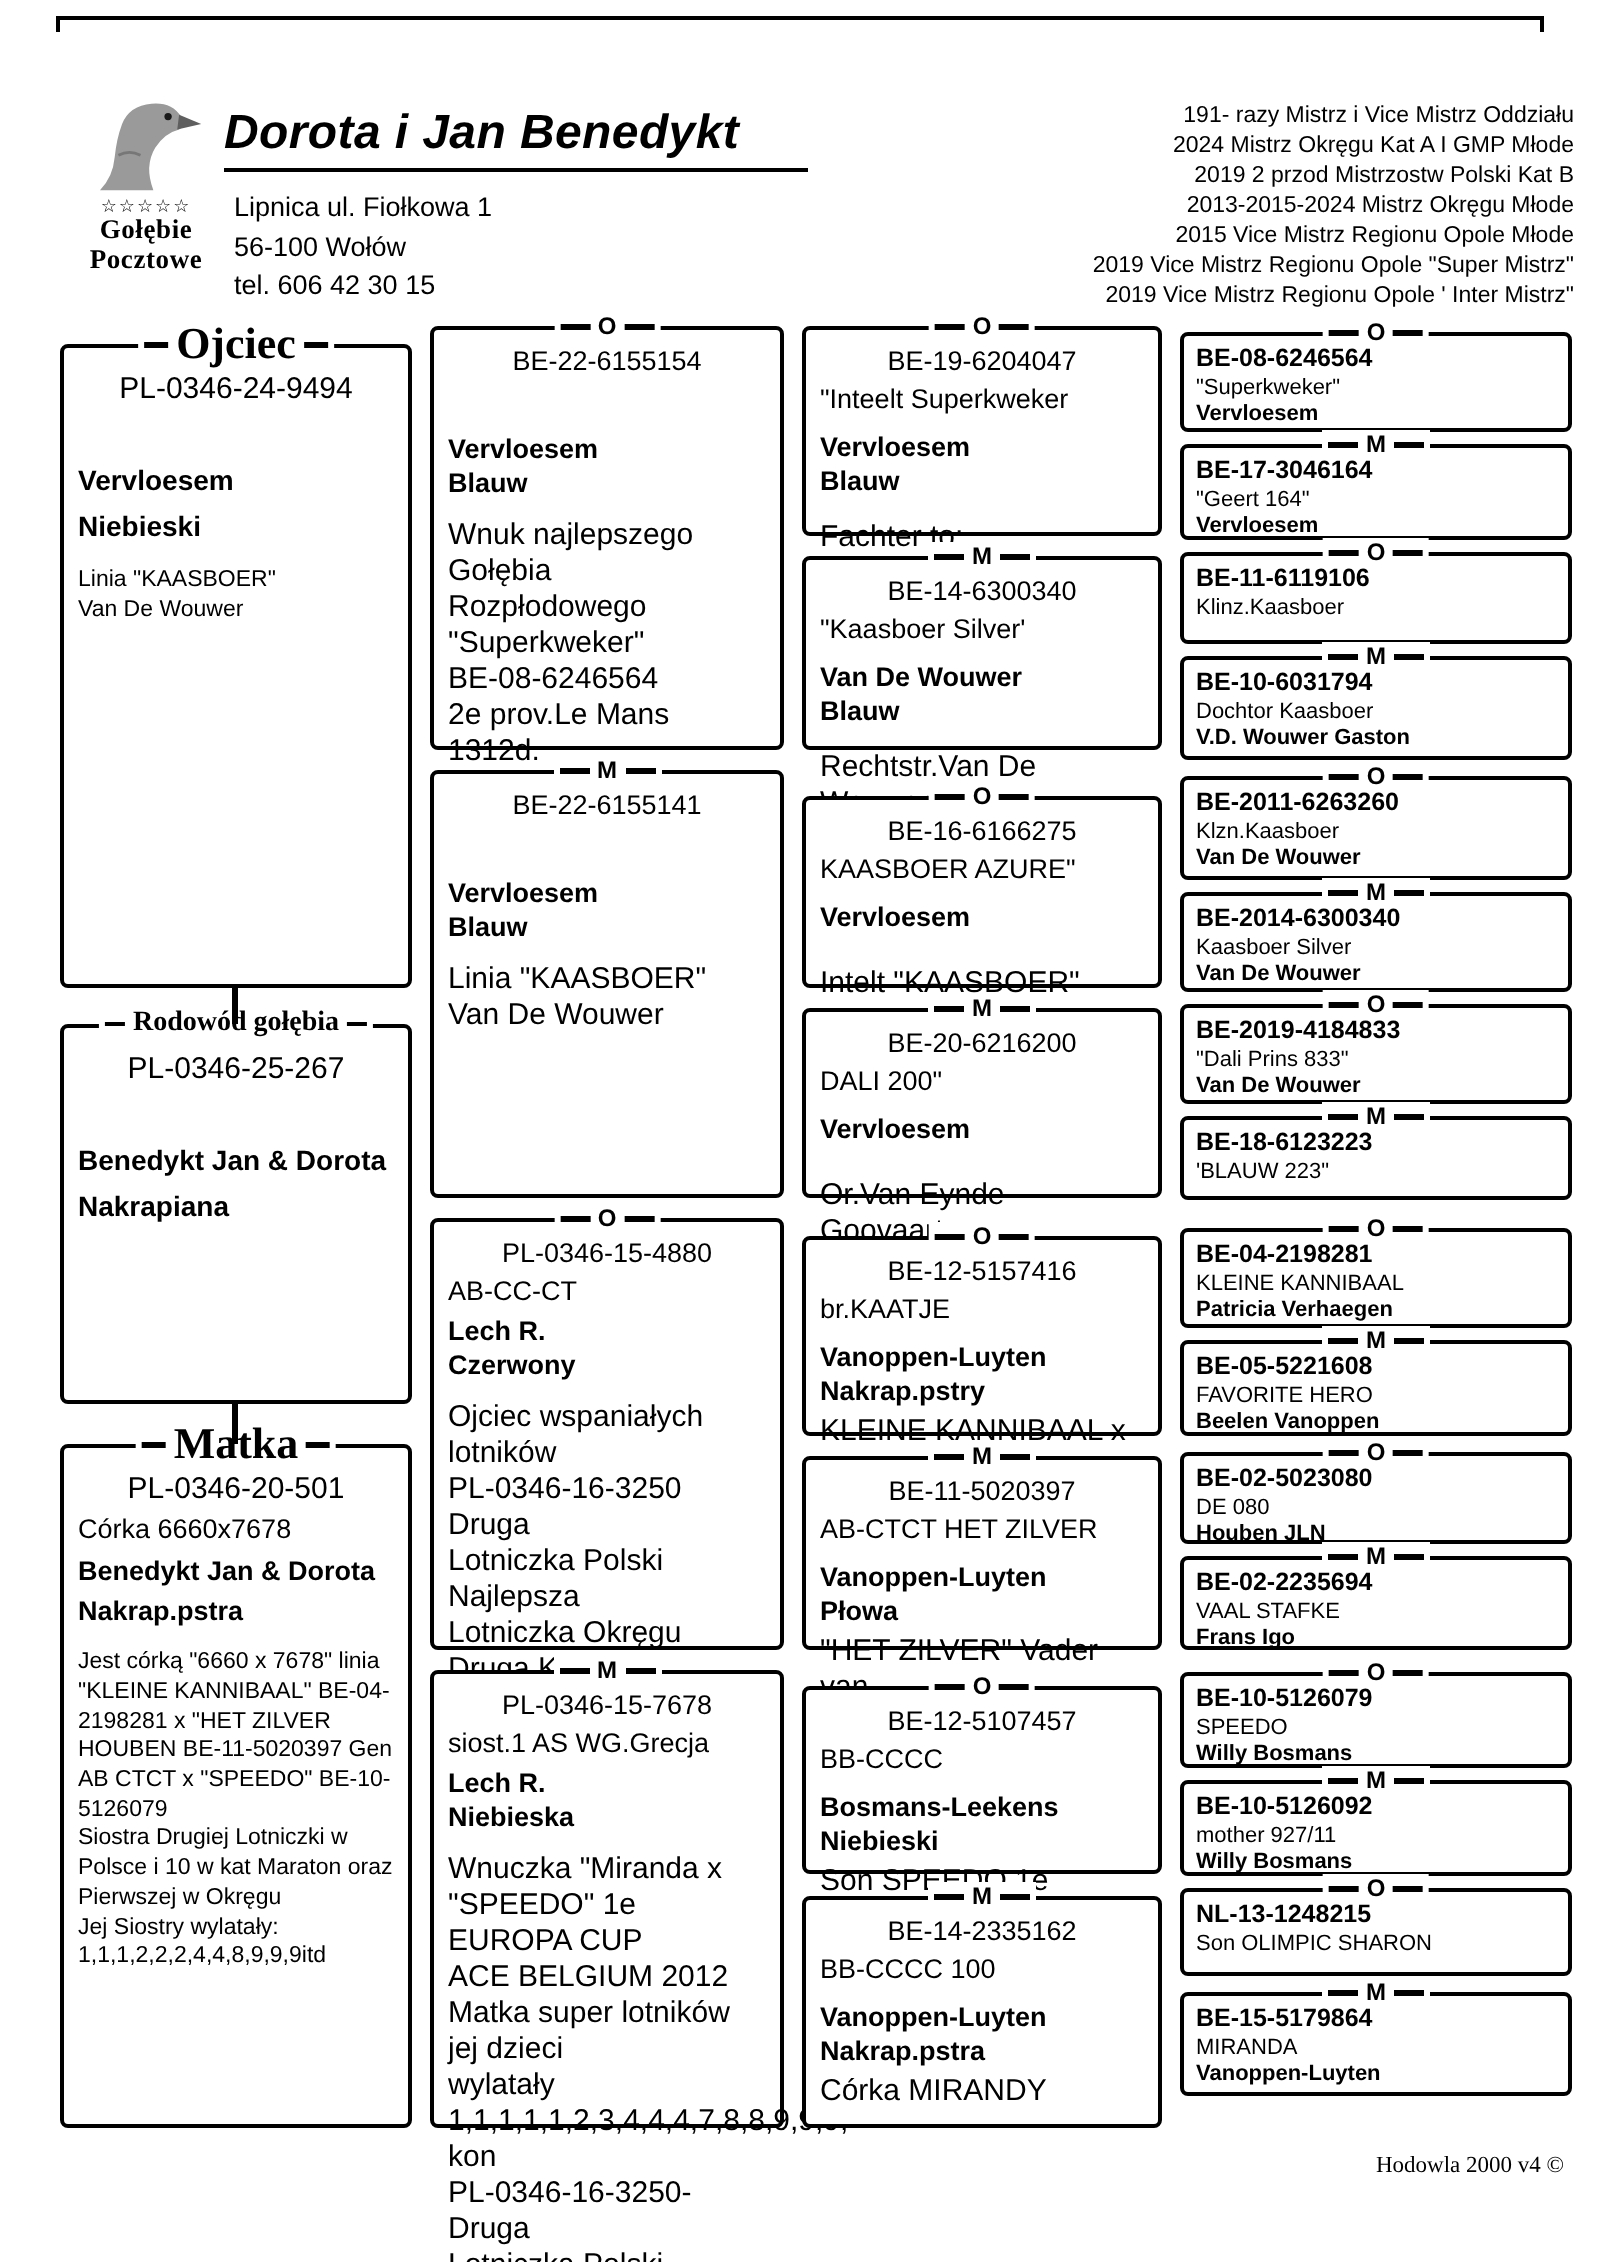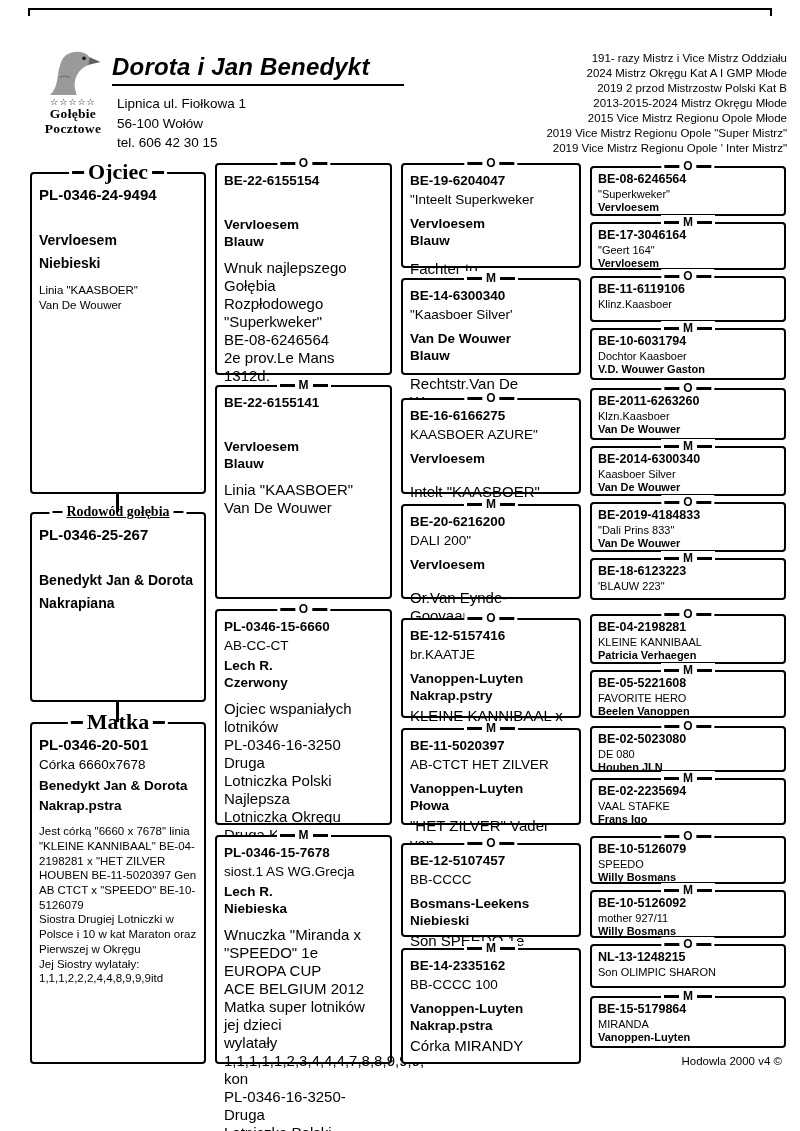--- a/index.html
+++ b/index.html
@@ -15,38 +15,38 @@
   .topline::before { left:0; } .topline::after { right:0; }
 
   
   .logo { position:absolute; left:34px; top:50px; width:78px; text-align:center; }
   .logo .stars { font-size:9px; letter-spacing:1px; line-height:1; margin-top:-2px; }
   .logo .lname { font-family:"Liberation Serif", serif; font-weight:bold; font-size:13.5px; line-height:1.1; letter-spacing:.3px; }
   .btitle { position:absolute; left:112px; top:53px; font-weight:bold; font-size:24px;
             border-bottom:2.5px solid #000; padding:0 34px 3px 0; letter-spacing:.2px;font-style:italic; }
   .addr { position:absolute; left:117px; top:94px; font-size:13.5px; line-height:1.45; }
   .achv { position:absolute; right:13px; top:51px; text-align:right; font-size:11.5px; line-height:1.3; }
-  .foot { position:absolute; right:18px; top:1055px; font-size:11.5px; }
+  .foot { position:absolute; right:18px; top:1077px; font-size:11.5px;font-family:Liberation Serif, serif; }
 
   
   .pbox { position:absolute; border:2px solid #000; border-radius:4px; background:#fff; padding:8px 7px 4px; }
   .c1 { padding-top:12px; }
   .c4 { padding:4px 6px 2px; }
 
   .tab { position:absolute; top:-9px; left:50%; transform:translateX(-50%);
          background:#fff; display:flex; align-items:center; gap:4px; padding:0 3px; white-space:nowrap; }
   .tab::before,.tab::after { content:""; display:block; height:3px; background:#000; }
   .sex { font-weight:bold; font-size:12px; line-height:14px; }
   .sex::before,.sex::after { width:15px; }
   .h-big { font-family:"Liberation Serif", serif; font-weight:bold; font-size:22px; line-height:24px; top:-14px; }
   .h-big::before,.h-big::after { width:12px; }
-  .h-sm { font-family:"Liberation Serif", serif; font-weight:bold; font-size:14px; line-height:16px; top:-10px;text-decoration:underline; }
+  .h-sm { font-family:"Liberation Serif", serif; font-weight:bold; font-size:14px; line-height:16px; top:-10px; }
   .h-sm::before,.h-sm::after { width:10px; height:2px; }
 
-  .ring { font-weight:bold; font-size:13.5px; line-height:1.25; }
+  .ring { font-weight:normal; font-size:13.5px; line-height:1.25;text-align:center; }
   .ring-lg { font-size:15px; }
   .ttl { font-size:13.5px; line-height:1.25; }
   .nms { font-weight:bold; font-size:13.5px; line-height:1.3; white-space:pre-line; }
   .nms-wide { font-size:14px; line-height:1.65; }
   .nms-mid { line-height:1.5; }
   .nte { font-size:15px; line-height:1.2; white-space:pre-line; }
   .nte-md { font-size:11.5px; line-height:1.28; }
   .s-ring { font-weight:bold; font-size:12.5px; line-height:1.25; }
   .s-ttl { font-size:11px; line-height:1.2; }
   .s-nms { font-weight:bold; font-size:11px; line-height:1.2; }
@@ -147,21 +147,21 @@
     <span class="tab sex">M</span>
     <div class="ring">BE-22-6155141</div>
     <div class="nms g26">Vervloesem
 Blauw</div>
     <div class="nte g8">Linia "KAASBOER"
 Van De Wouwer</div>
   </div>
 
   <div class="pbox" style="left:215px;top:609px;width:177px;height:216px;">
     <span class="tab sex">O</span>
-    <div class="ring">PL-0346-15-6660</div>
+    <div class="ring">PL-0346-15-4880</div>
     <div class="ttl g2">AB-CC-CT</div>
     <div class="nms g2">Lech R.
 Czerwony</div>
     <div class="nte g8">Ojciec wspaniałych lotników
 PL-0346-16-3250 Druga
 Lotniczka Polski  Najlepsza
 Lotniczka Okręgu Druga Kat
 M -
 7,94 coef 1-mc Kat "E"
 2018- druga lotniczka oddziału

